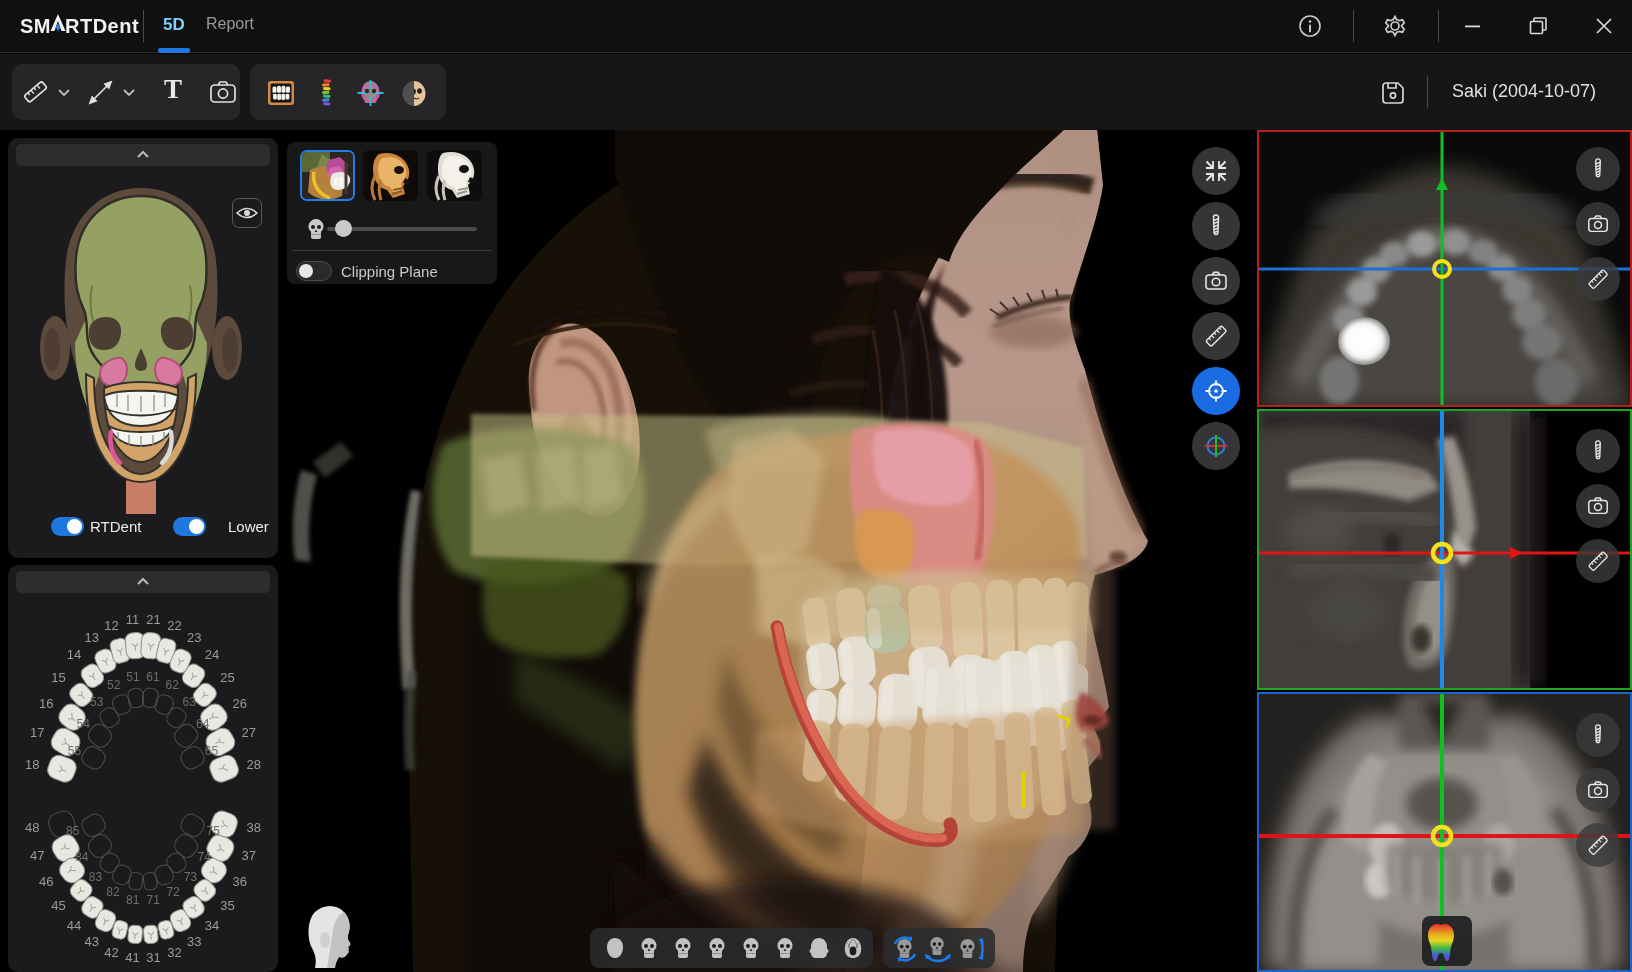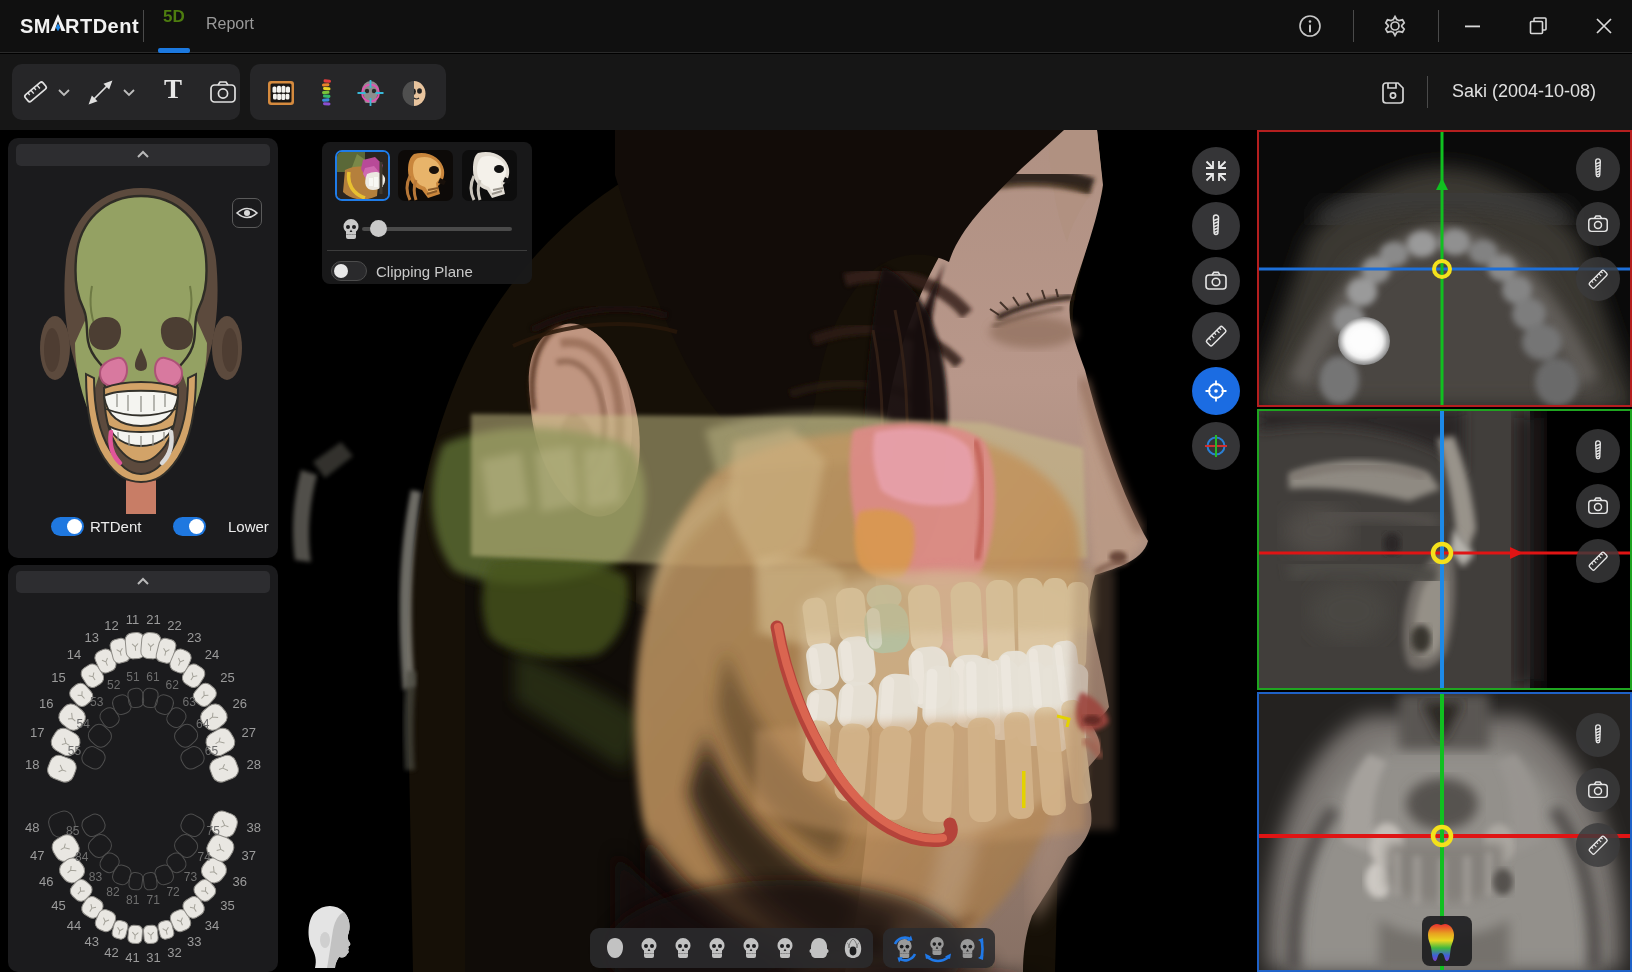--- a/index.html
+++ b/index.html
@@ -3,21 +3,21 @@
 <meta charset="utf-8">
 <style>
 * { margin:0; padding:0; box-sizing:border-box; }
 html,body { width:1632px; height:972px; background:#000; overflow:hidden;
   font-family:"Liberation Sans", sans-serif; }
 #app { position:relative; width:1632px; height:972px; background:#000; }
 
 #titlebar { position:absolute; left:0; top:0; width:1632px; height:53px; background:#101010; border-bottom:1px solid #2a2a2a; }
 #logo { position:absolute; left:20px; top:14px; font-size:20px; font-weight:bold; color:#f2f2f2; letter-spacing:0.5px; }
 .vdiv { position:absolute; top:10px; width:1px; height:32px; background:#4a4a4a; }
-#tab5d { position:absolute; left:163px; top:7px; font-size:17px; font-weight:bold; color:#4d7c0f; }
+#tab5d { position:absolute; left:163px; top:15px; font-size:17px; font-weight:bold; color:#7dd3fc; }
 #tabreport { position:absolute; left:206px; top:15px; font-size:16px; color:#9a9a9a; }
 #tabline { position:absolute; left:158px; top:48px; width:32px; height:5px; background:#1c79e0; border-radius:2px; }
 .icbtn { position:absolute; top:11px; width:30px; height:30px; }
 
 #toolbar { position:absolute; left:0; top:54px; width:1632px; height:76px; background:#161616; }
 .tgroup { position:absolute; top:10px; height:56px; background:#262628; border-radius:10px; }
 #tg1 { left:12px; width:228px; }
 #tg2 { left:250px; width:196px; }
 .tico { position:absolute; top:14px; }
 #savetxt { position:absolute; left:1452px; top:27px; font-size:18px; color:#e0e0e0; }
@@ -28,21 +28,21 @@
 .phead { position:absolute; left:8px; top:6px; width:254px; height:22px; background:#2d2d30; border-radius:5px; }
 .phead svg { position:absolute; left:119px; top:5px; }
 #eyebtn { position:absolute; left:224px; top:60px; width:30px; height:30px; border:1px solid #5a5a5a; border-radius:7px; }
 
 .tog { position:absolute; width:33px; height:19px; border-radius:10px; background:#1f78e0; }
 .tog .kn { position:absolute; right:2px; top:2px; width:15px; height:15px; border-radius:50%; background:#fff; }
 .toglab { position:absolute; font-size:15px; color:#ececec; }
 
 #viewport { position:absolute; left:285px; top:130px; width:970px; height:842px; background:#000; overflow:hidden; }
 
-#thumbpanel { position:absolute; left:2px; top:12px; width:210px; height:142px; background:rgba(26,26,27,0.93); border-radius:8px;margin-left:35px; }
+#thumbpanel { position:absolute; left:2px; top:12px; width:210px; height:142px; background:rgba(26,26,27,0.93); border-radius:8px; }
 .thumb { position:absolute; top:8px; width:55px; height:51px; border-radius:7px; overflow:hidden; }
 #th1 { left:13px; border:2px solid #1f7ce8; }
 #th2 { left:76px; } #th3 { left:140px; }
 #slidertrack { position:absolute; left:40px; top:85px; width:150px; height:4px; border-radius:2px; background:#4a4a4a; }
 #sliderknob { position:absolute; left:48px; top:78px; width:17px; height:17px; border-radius:50%; background:#c9c9c9; }
 #thumbdiv { position:absolute; left:5px; top:108px; width:200px; height:1px; background:#3c3c3c; }
 #cliptog { position:absolute; left:9px; top:119px; width:36px; height:20px; border-radius:10px; background:#2a2a2c; border:1px solid #4c4c4c; }
 #cliptog .kn { position:absolute; left:2px; top:2px; width:14px; height:14px; border-radius:50%; background:#e8e8e8; }
 #cliplab { position:absolute; left:54px; top:121px; font-size:15px; color:#c9c9c9; }
 
@@ -182,21 +182,21 @@
     </svg>
   </div>
   <svg class="tico" style="left:1378px; top:24px; position:absolute;" width="30" height="30" viewBox="0 0 30 30">
     <g fill="none" stroke="#d5d5d5" stroke-width="1.7">
           <path d="M5 8 a3 3 0 0 1 3 -3 h12 l5 5 v12 a3 3 0 0 1 -3 3 h-14 a3 3 0 0 1 -3 -3 Z"></path>
           <path d="M10 5 v5 h8 v-5"></path>
           <circle cx="15" cy="17.5" r="2.6"></circle>
         </g>
   </svg>
   <div class="vdiv" style="left:1427px; top:22px;"></div>
-  <div id="savetxt">Saki (2004-10-08)</div>
+  <div id="savetxt">Saki (2004-10-07)</div>
 </div>
 
 <div class="panel" id="panel1">
   <div class="phead">
         <svg width="16" height="12" viewBox="0 0 16 12">
           <path d="M3 8 L8 3 L13 8" fill="none" stroke="#b9b9b9" stroke-width="2"></path>
         </svg>
       </div>
   <div id="skullwrap">
         <svg width="270" height="420" viewBox="0 0 270 420" style="position:absolute;left:0;top:0;">

